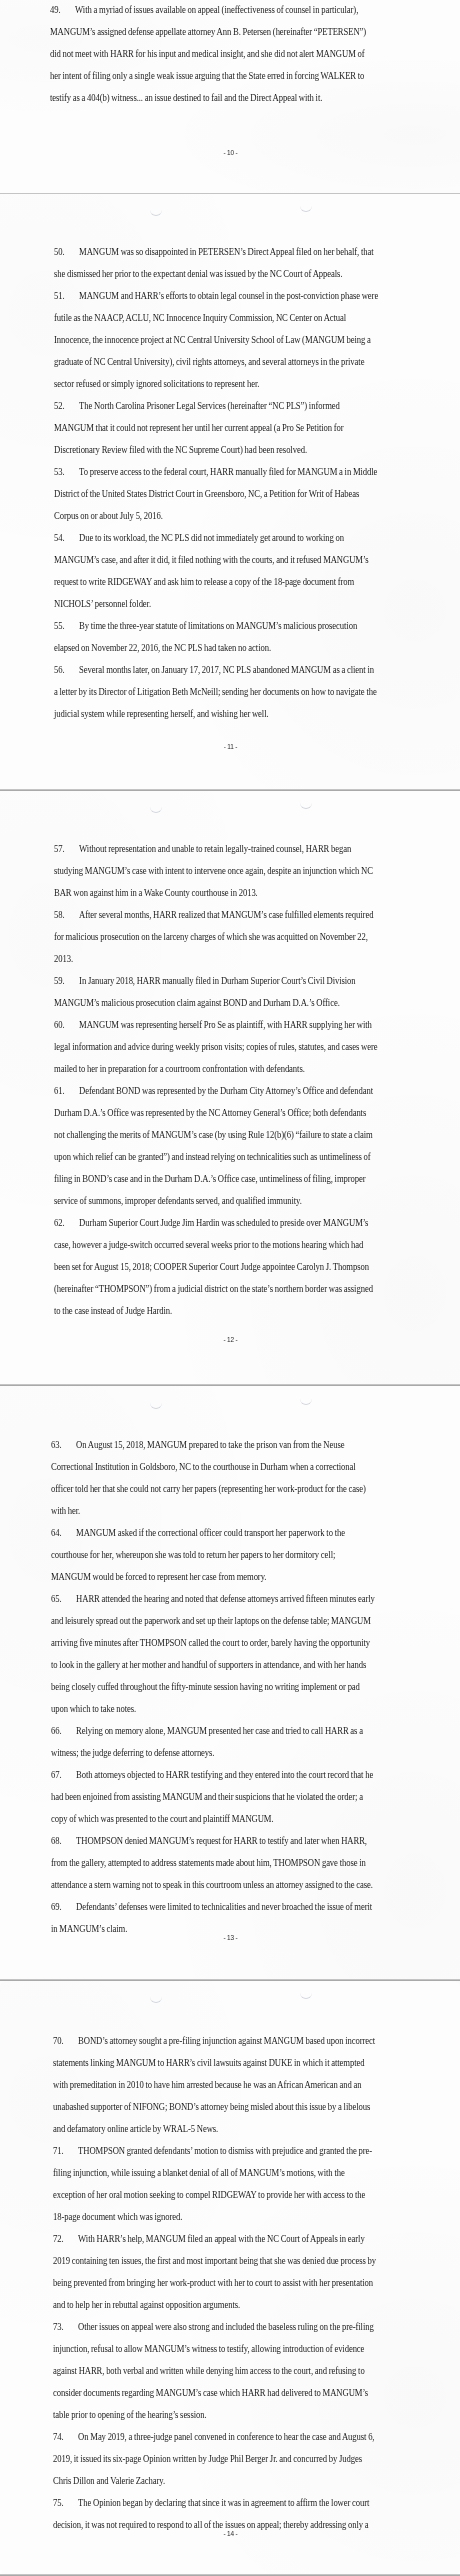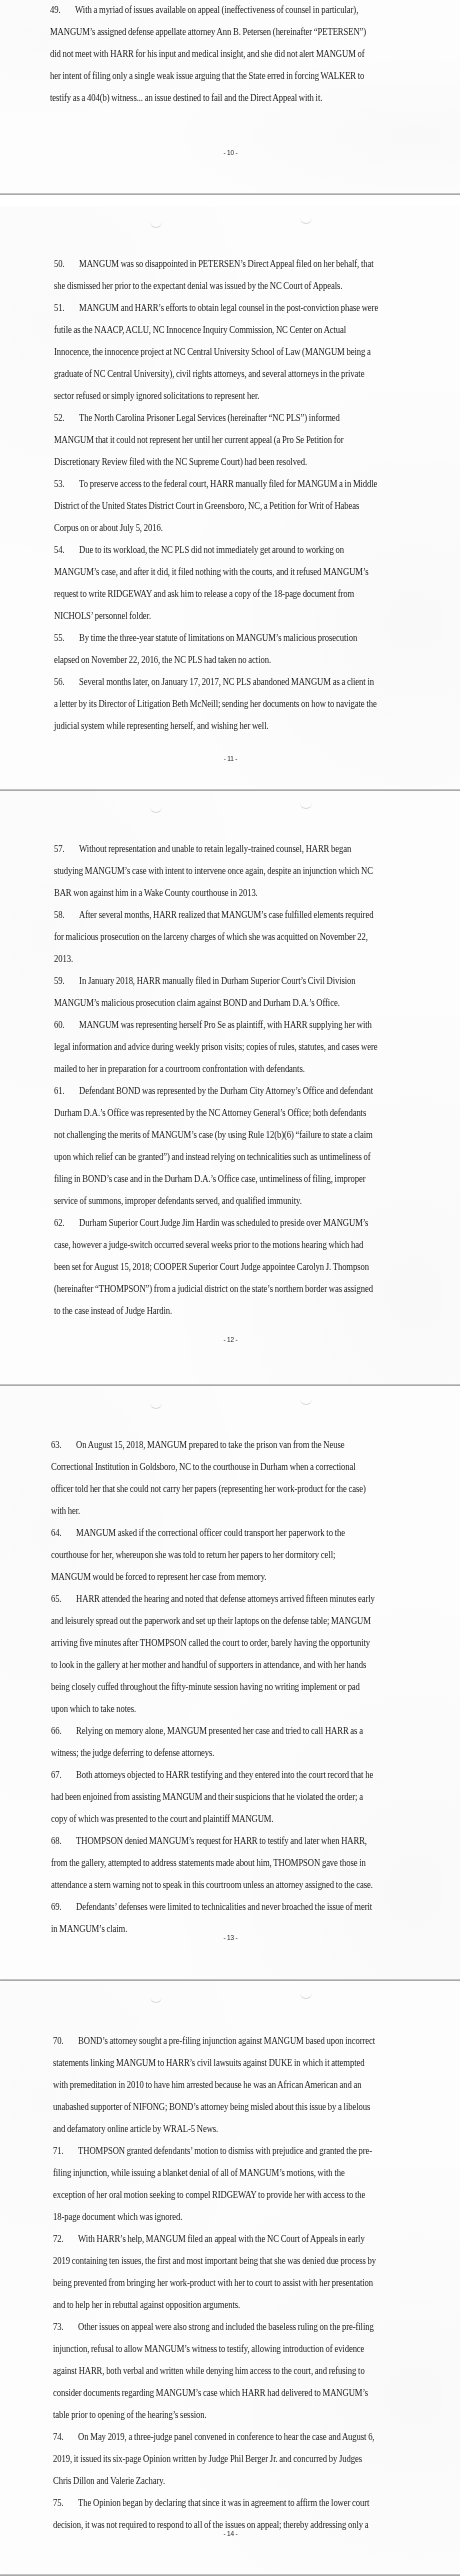--- a/index.html
+++ b/index.html
@@ -85,21 +85,21 @@
       <span>MANGUM’s assigned defense appellate attorney Ann B. Petersen (hereinafter “PETERSEN”)</span><br>
       <span>did not meet with HARR for his input and medical insight, and she did not alert MANGUM of</span><br>
       <span>her intent of filing only a single weak issue arguing that the State erred in forcing WALKER to</span><br>
       <span>testify as a 404(b) witness... an issue destined to fail and the Direct Appeal with it.</span>
     </p>
   </div>
   <div class="page-num" style="top:148px;">- 10 -</div>
 </div>
 <div class="divider" style="top:193px;"></div>
 
-<div class="page" style="top:206px; height:595px;">
+<div class="page" style="top:194px; height:595px;">
   <span class="punch" style="left:150px; top:15.7px;"></span>
   <span class="punch" style="left:300px; top:11.4px;"></span>
   <div class="body-text" style="top:47px; left:54px;">
     <p class="para">
       <span class="para-num">50.</span><span>MANGUM was so disappointed in PETERSEN’s Direct Appeal filed on her behalf, that</span><br>
       <span>she dismissed her prior to the expectant denial was issued by the NC Court of Appeals.</span>
     </p>
     <p class="para">
       <span class="para-num">51.</span><span>MANGUM and HARR’s efforts to obtain legal counsel in the post-conviction phase were</span><br>
       <span>futile as the NAACP, ACLU, NC Innocence Inquiry Commission, NC Center on Actual</span><br>

